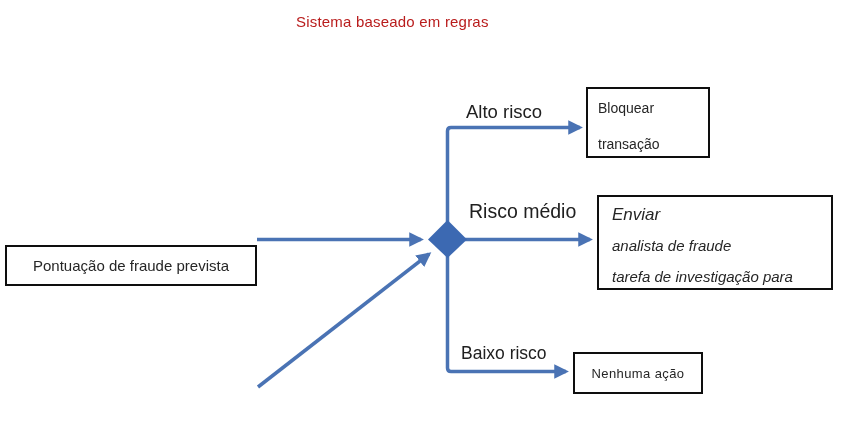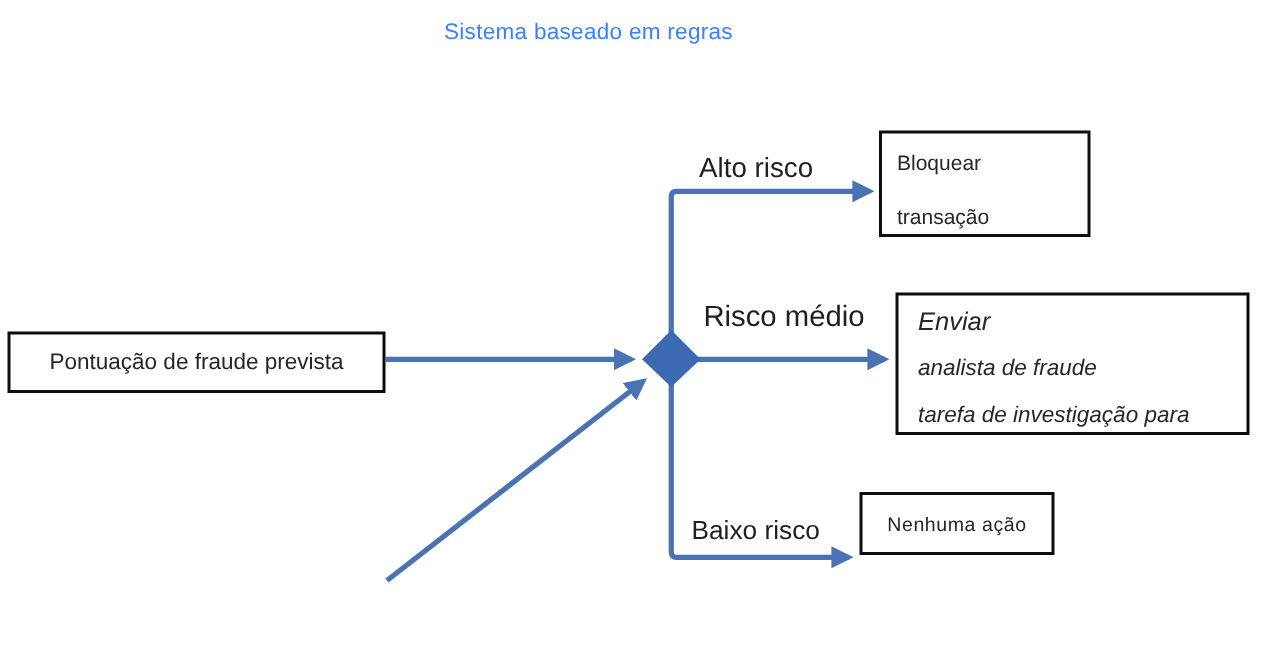--- a/index.html
+++ b/index.html
@@ -14,31 +14,31 @@
   .canvas{
     position:relative;
     width:842px;height:434px;
     background:#ffffff;
     overflow:hidden;
   }
   .canvas svg{position:absolute;left:0;top:0;z-index:1;}
   .conn{fill:none;stroke:var(--connector);stroke-width:3.5;}
   .title{
     position:absolute;left:296px;top:13px;z-index:2;
-    font-size:15px;color:#3b82f6;letter-spacing:0.2px;
+    font-size:15px;color:#b91c1c;letter-spacing:0.2px;
   }
   .node{
     position:absolute;z-index:2;
     background:#ffffff;
     border:2px solid var(--box-border);
   }
-  .node.center{display:flex;align-items:center;justify-content:center;text-align:center;}
+  .node.center{display:flex;align-items:center;justify-content:center;text-align:center;margin-top:24px;}
   .box-pontuacao{left:5px;top:221px;width:252px;height:41px;font-size:15px;}
   .box-gerador{left:78px;top:381px;width:180px;height:41px;font-size:17px;}
-  .box-bloquear{left:586px;top:87px;width:141px;height:71px;padding:1px 0 0 10px;}
+  .box-bloquear{left:586px;top:87px;width:124px;height:71px;padding:1px 0 0 10px;}
   .box-bloquear .line{font-size:14px;line-height:36px;}
   .box-enviar{left:597px;top:195px;width:236px;height:95px;padding:2px 0 0 13px;font-style:italic;}
   .box-enviar .line{font-size:15px;line-height:31px;}
   .box-enviar .line:first-child{font-size:17px;}
   .box-nenhuma{left:573px;top:328px;width:130px;height:42px;font-size:13px;letter-spacing:0.4px;}
   .edge-label{position:absolute;z-index:2;color:#202020;}
   .label-alto{left:466px;top:101px;font-size:18.5px;text-align:center;}
   .label-medio{left:469px;top:200px;font-size:19.5px;}
   .label-baixo{left:461px;top:343px;font-size:17.5px;}
 </style>

